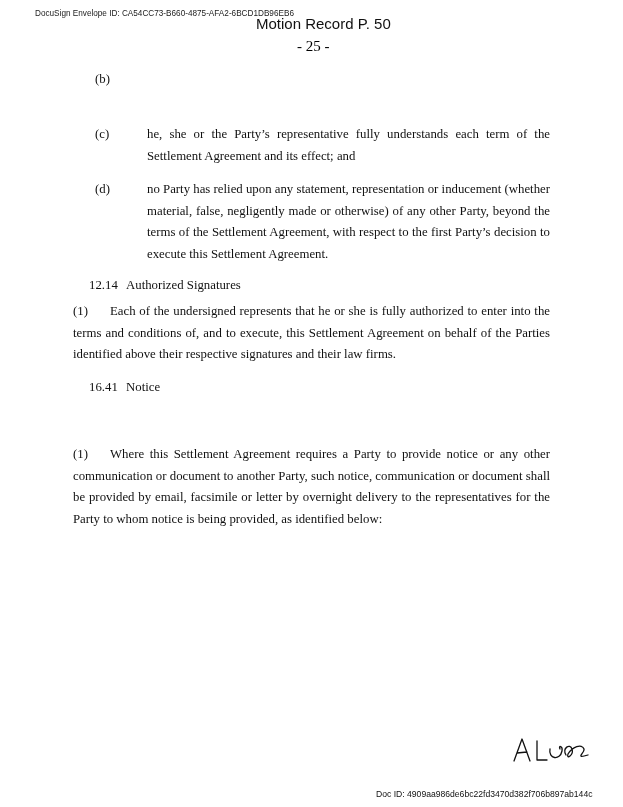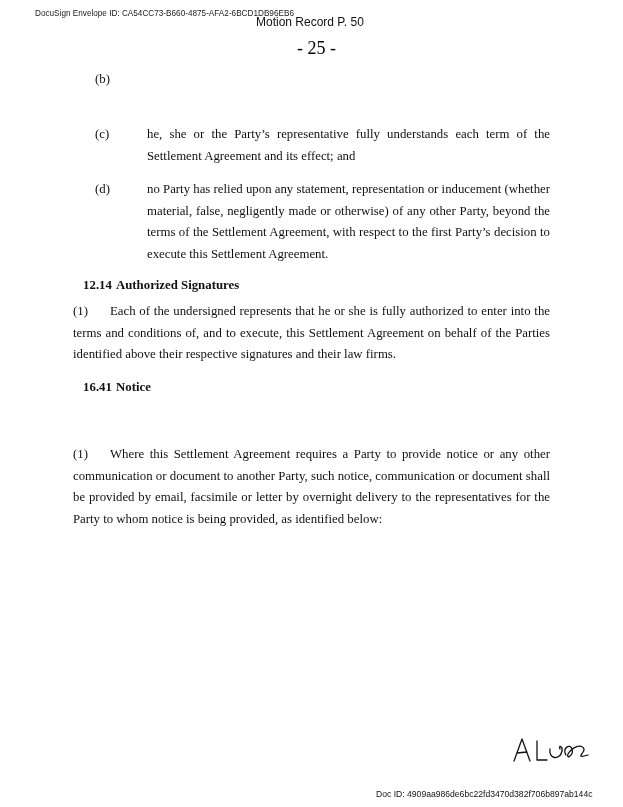--- a/index.html
+++ b/index.html
@@ -22,30 +22,30 @@
       font-size: 8.2px;
       color: #222;
       white-space: nowrap;
       padding-left: 18px;
     }
     .motion-record {
       position: absolute;
       left: 256px;
       top: 15px;
       font-family: "Liberation Sans", sans-serif;
-      font-size: 12px;
+      font-size: 15px;
       color: #111;
       white-space: nowrap;
     }
     .page-number {
       position: absolute;
       left: 297px;
       top: 38px;
       font-family: "Liberation Serif", serif;
-      font-size: 18px;
+      font-size: 15px;
       white-space: nowrap;
     }
     .doc {
       font-family: "Liberation Serif", serif;
       font-size: 12.8px;
       line-height: 21.5px;
       color: #111;
     }
     .item {
       position: absolute;
@@ -57,24 +57,23 @@
       left: 22px;
       top: 0;
     }
     .item .text {
       margin-left: 74px;
       text-align: justify;
       text-align-last: left;
     }
     .heading {
       position: absolute;
-      left: 79px;
-      font-weight: bold;
+      left: 89px;
+      font-weight: normal;
       white-space: nowrap;
-      text-align: center;
     }
     .heading .num {
       display: inline-block;
       width: 37px;
     }
     .para {
       position: absolute;
       left: 73px;
       width: 477px;
       text-align: justify;

